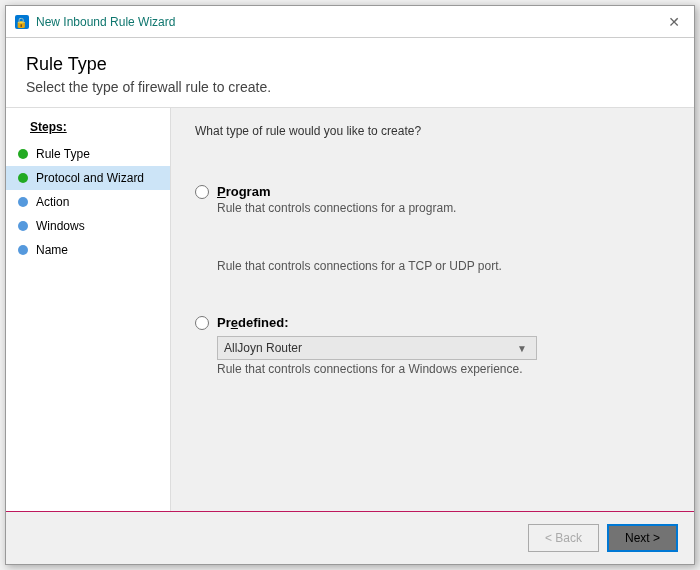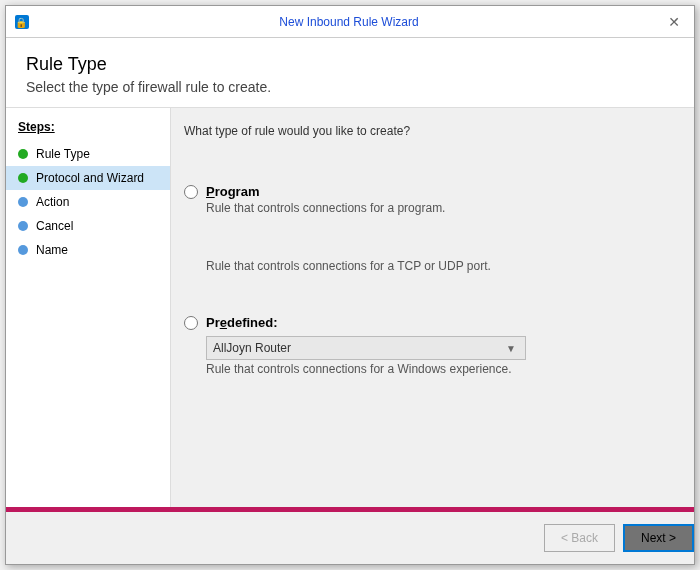--- a/index.html
+++ b/index.html
@@ -34,22 +34,21 @@
     }
     .title-bar-icon {
       width: 16px;
       height: 16px;
       margin-right: 6px;
       flex-shrink: 0;
     }
     .title-bar-text {
       flex: 1;
       font-size: 12px;
-      color: #1d4ed8;
-      text-align: center;
+      color: #0f766e;
     }
     .title-bar-close {
       width: 24px;
       height: 24px;
       display: flex;
       align-items: center;
       justify-content: center;
       cursor: pointer;
       font-size: 14px;
       color: #666;
@@ -79,21 +78,21 @@
       width: 165px;
       background: #ffffff;
       border-right: 1px solid #ddd;
       padding: 12px 0;
       flex-shrink: 0;
     }
     .steps-label {
       font-size: 12px;
       font-weight: 700;
       color: #000;
-      padding: 0 12px 8px 12px;
+      padding: 0 12px 8px 24px;
       text-decoration: underline;
     }
     .step-item {
       display: flex;
       align-items: center;
       padding: 4px 12px;
       cursor: pointer;
       min-height: 24px;
     }
     .step-item.active {
@@ -107,21 +106,21 @@
       flex-shrink: 0;
     }
     .step-dot.green { background: #22aa22; }
     .step-dot.blue-light { background: #5599dd; }
     .step-label {
       font-size: 12px;
       color: #000;
     }
     .main-panel {
       flex: 1;
-      padding: 16px 13px;
+      padding: 16px 24px;
       background: #f0f0f0;
       display: flex;
       flex-direction: column;
     }
     .question-text {
       font-size: 12px;
       color: #333;
       margin-bottom: 16px;
     }
     .option-group {
@@ -180,22 +179,22 @@
       cursor: pointer;
     }
     .dropdown-arrow {
       margin-left: -20px;
       font-size: 10px;
       color: #666;
       pointer-events: none;
     }
     .footer {
       background: #f0f0f0;
-      border-top: 5px solid #be185d;
-      padding: 12px 0;
+      border-top: 1px solid #be185d;
+      padding: 12px 16px;
       display: flex;
       justify-content: flex-end;
       gap: 8px;
       flex-shrink: 0;
     }
     .btn {
       height: 28px;
       padding: 0 16px;
       font-size: 12px;
       cursor: pointer;
@@ -245,21 +244,21 @@
       <div class="step-item active">
         <div class="step-dot green"></div>
         <span class="step-label">Protocol and Wizard</span>
       </div>
       <div class="step-item">
         <div class="step-dot blue-light"></div>
         <span class="step-label">Action</span>
       </div>
       <div class="step-item">
         <div class="step-dot blue-light"></div>
-        <span class="step-label">Cancel</span>
+        <span class="step-label">Windows</span>
       </div>
       <div class="step-item">
         <div class="step-dot blue-light"></div>
         <span class="step-label">Name</span>
       </div>
     </div>
 
     <div class="main-panel">
       <div class="question-text">What type of rule would you like to create?</div>
 

